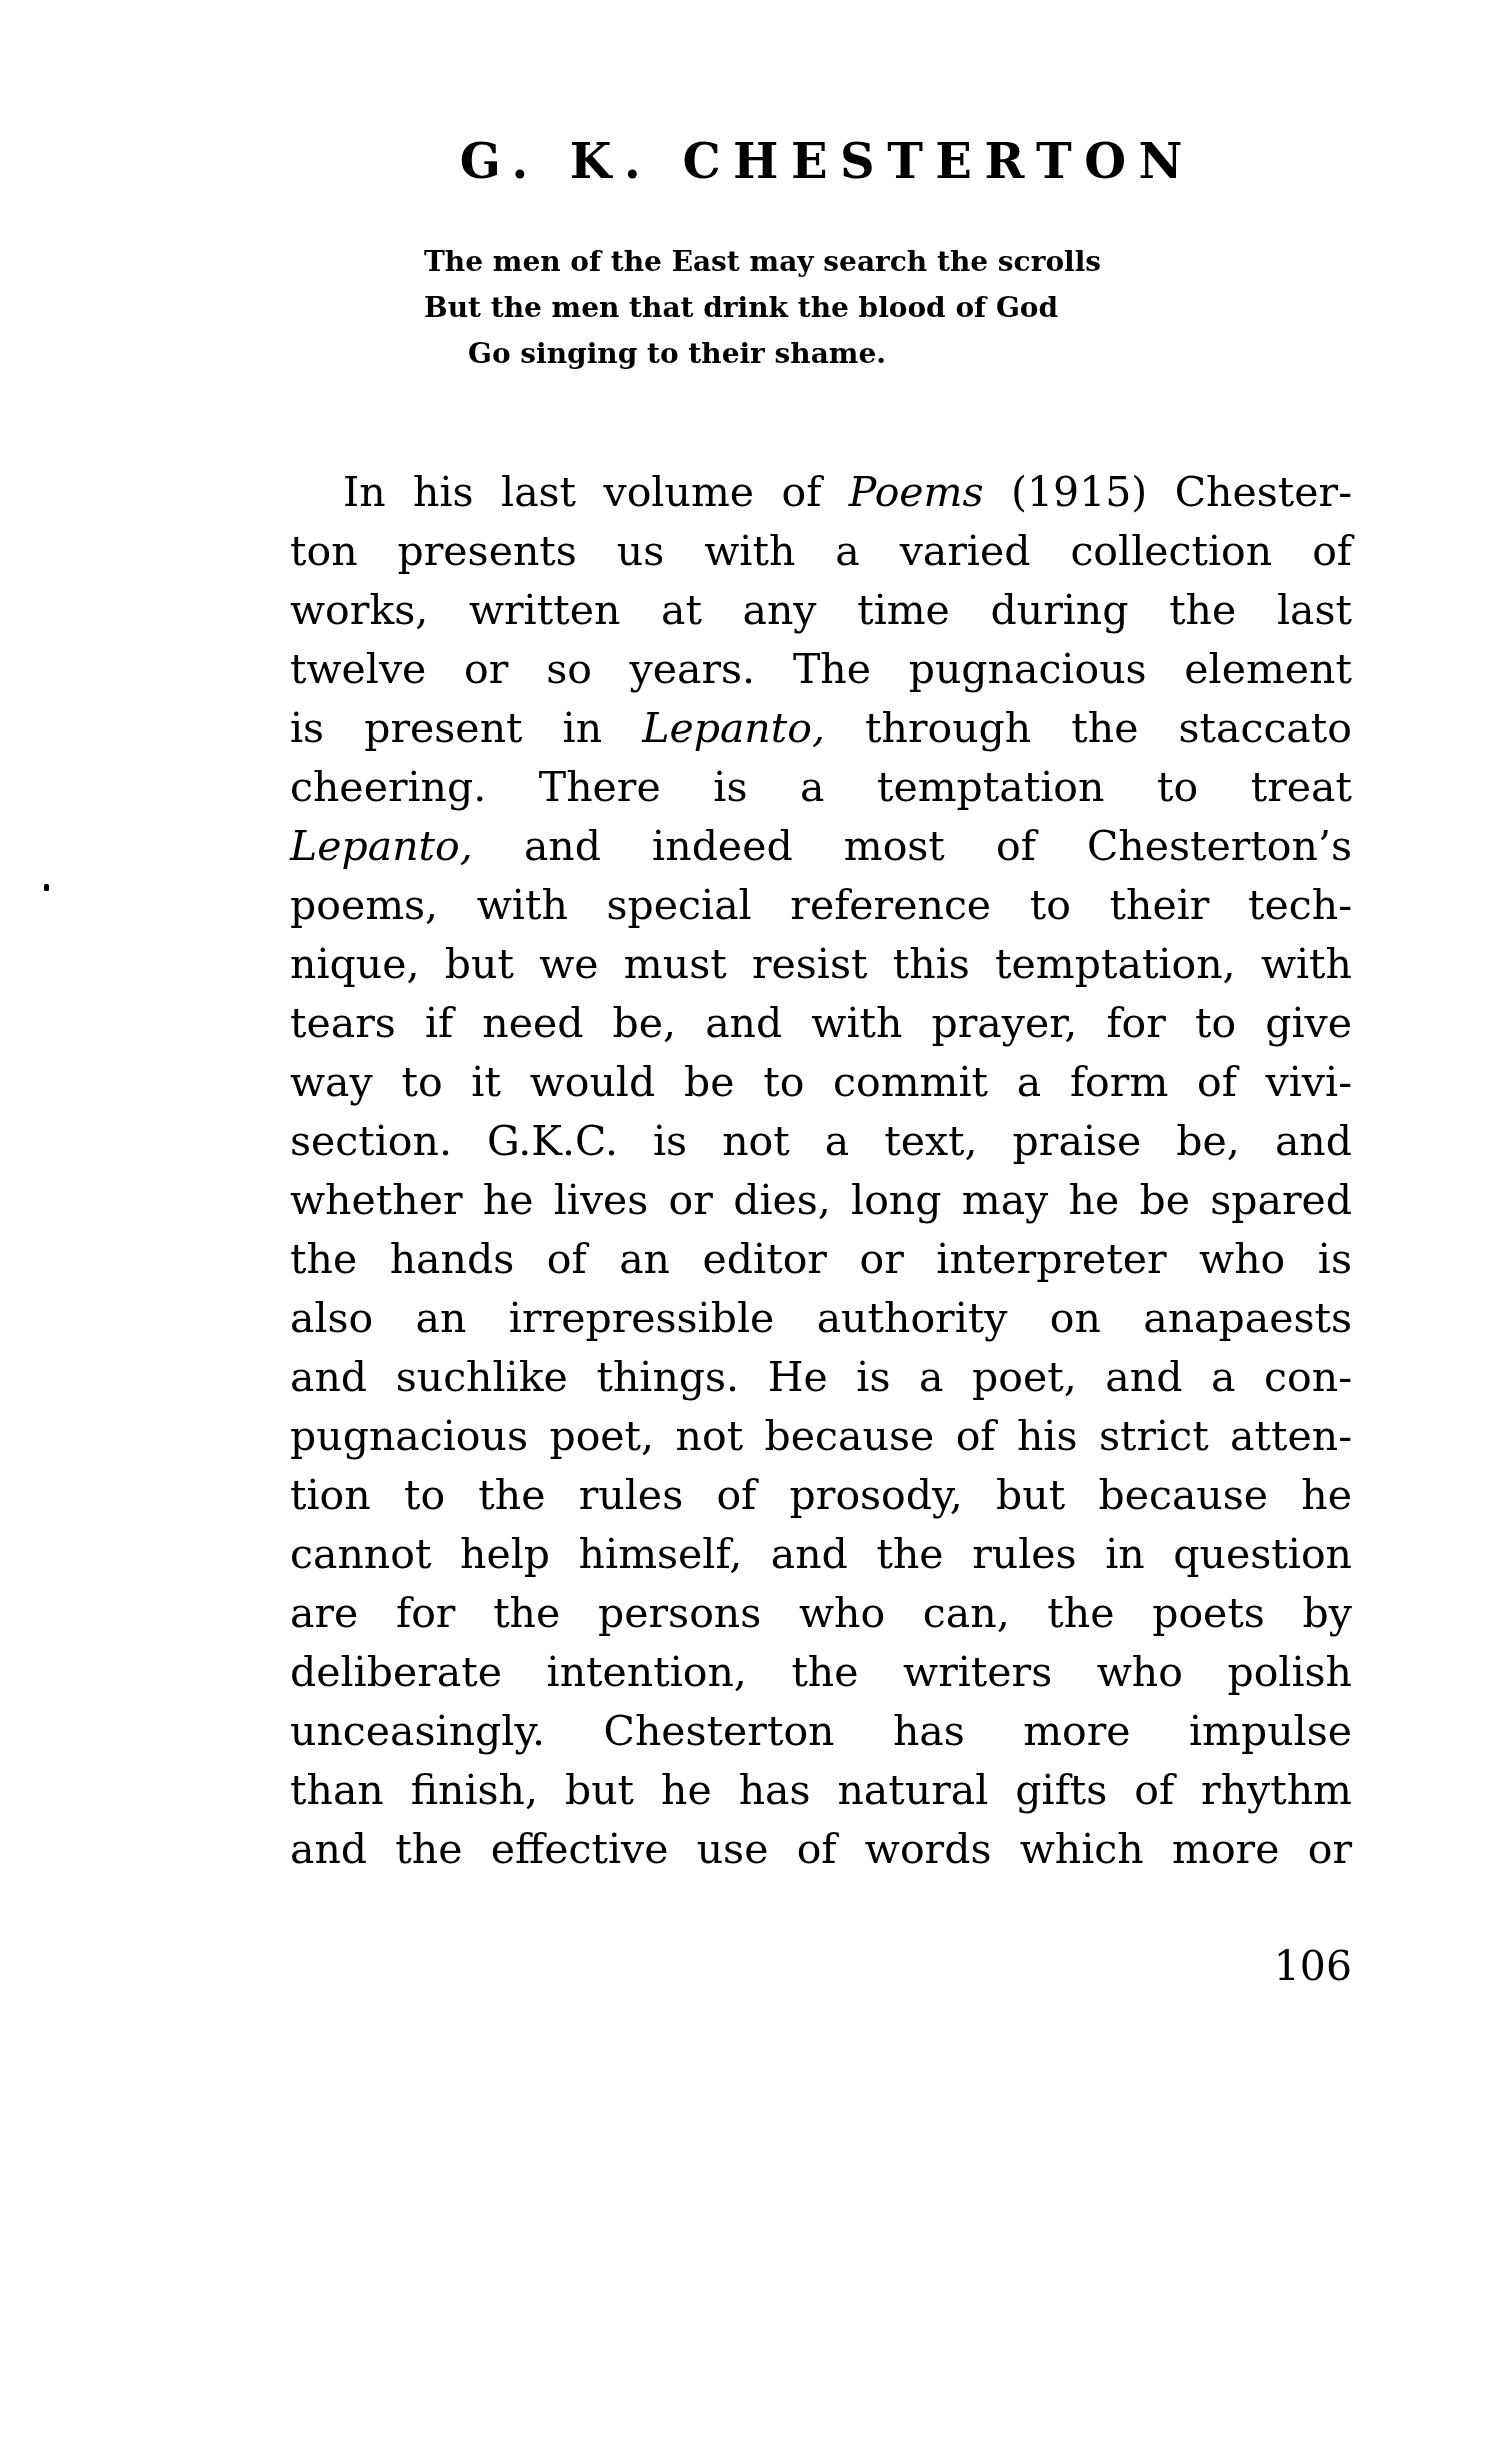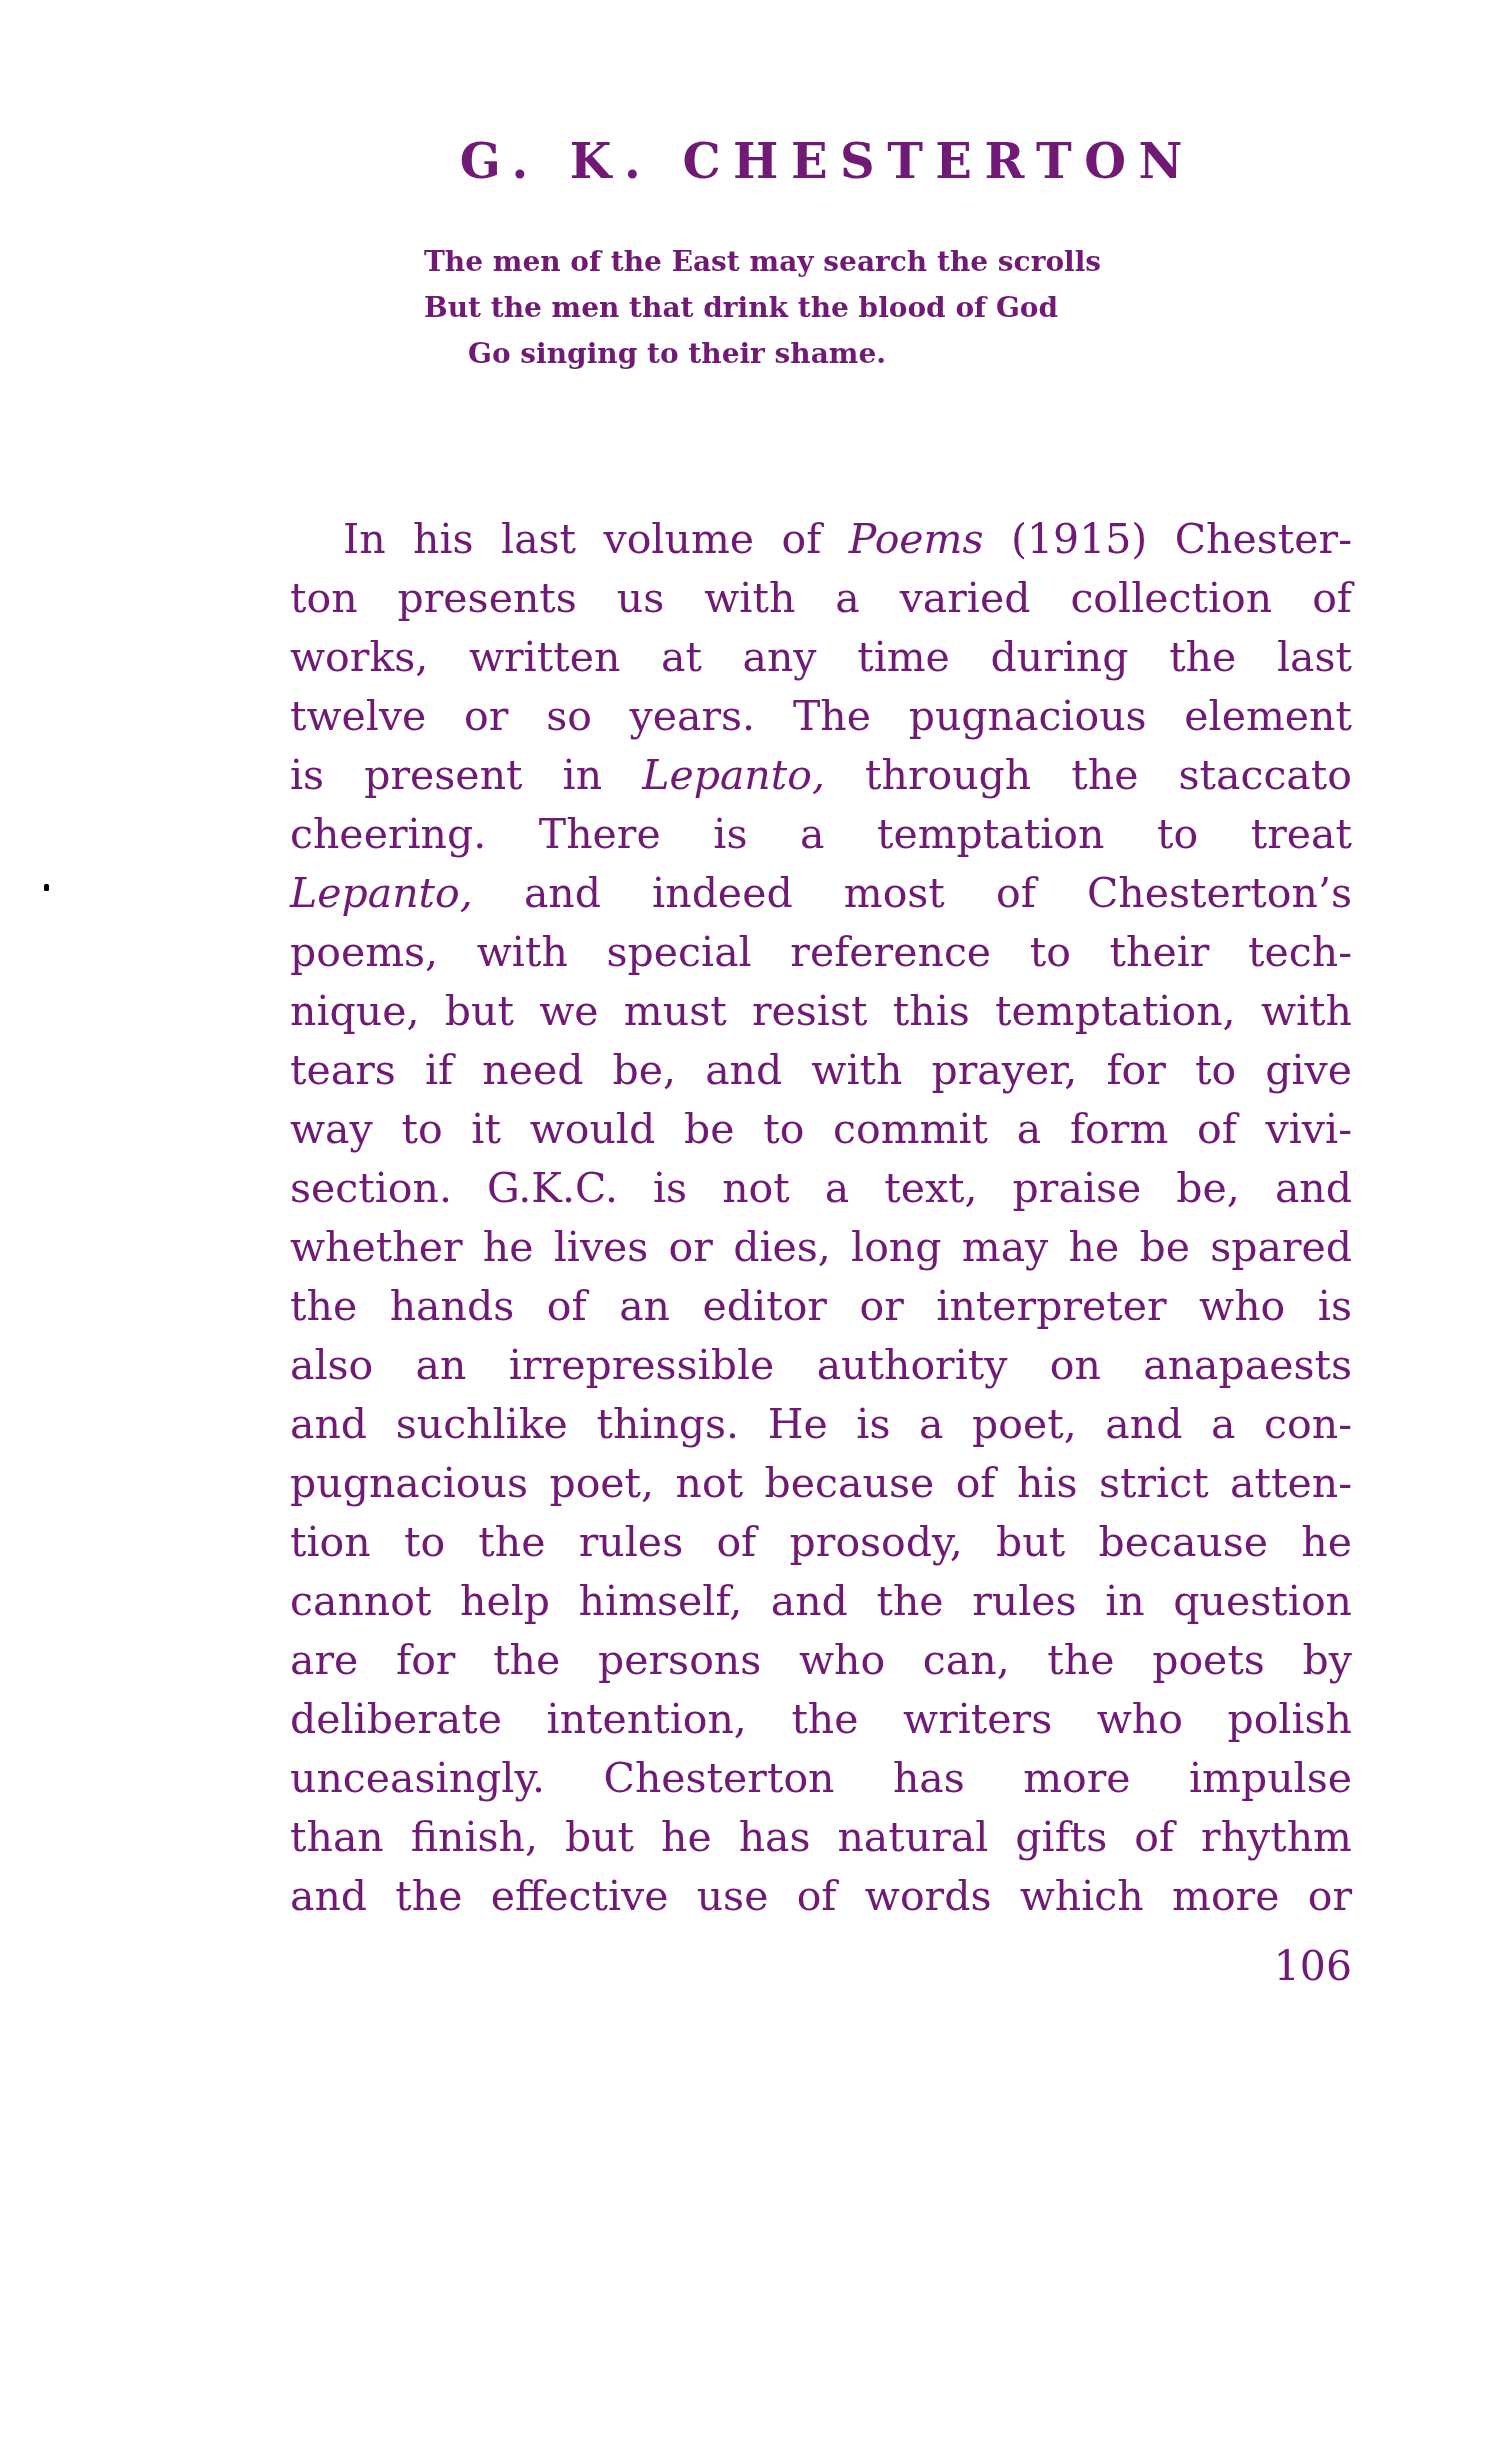--- a/index.html
+++ b/index.html
@@ -5,21 +5,21 @@
   html, body {
     margin: 0;
     padding: 0;
     background: #ffffff;
   }
   .page {
     position: relative;
     width: 1488px;
     height: 2450px;
     background: #ffffff;
-    color: #701a75;
+    color: #000000;
     font-family: "DejaVu Serif", "Liberation Serif", serif;
     overflow: hidden;
   }
   
   .speck {
     position: absolute;
     left: 44px;
     top: 884px;
     width: 5.3px;
     height: 6.8px;
@@ -61,21 +61,20 @@
     line-height: 59px;
     font-weight: 400;
   }
   .para .pline {
     text-align: justify;
     text-align-last: justify;
     -moz-text-align-last: justify;
   }
   .para .pline.indent {
     text-indent: 53px;
-    margin-top: 47px;
   }
   .it {
     font-style: italic;
   }
   .pagenum {
     position: absolute;
     top: 1937px;
     left: 290px;
     width: 1062px;
     text-align: right;

